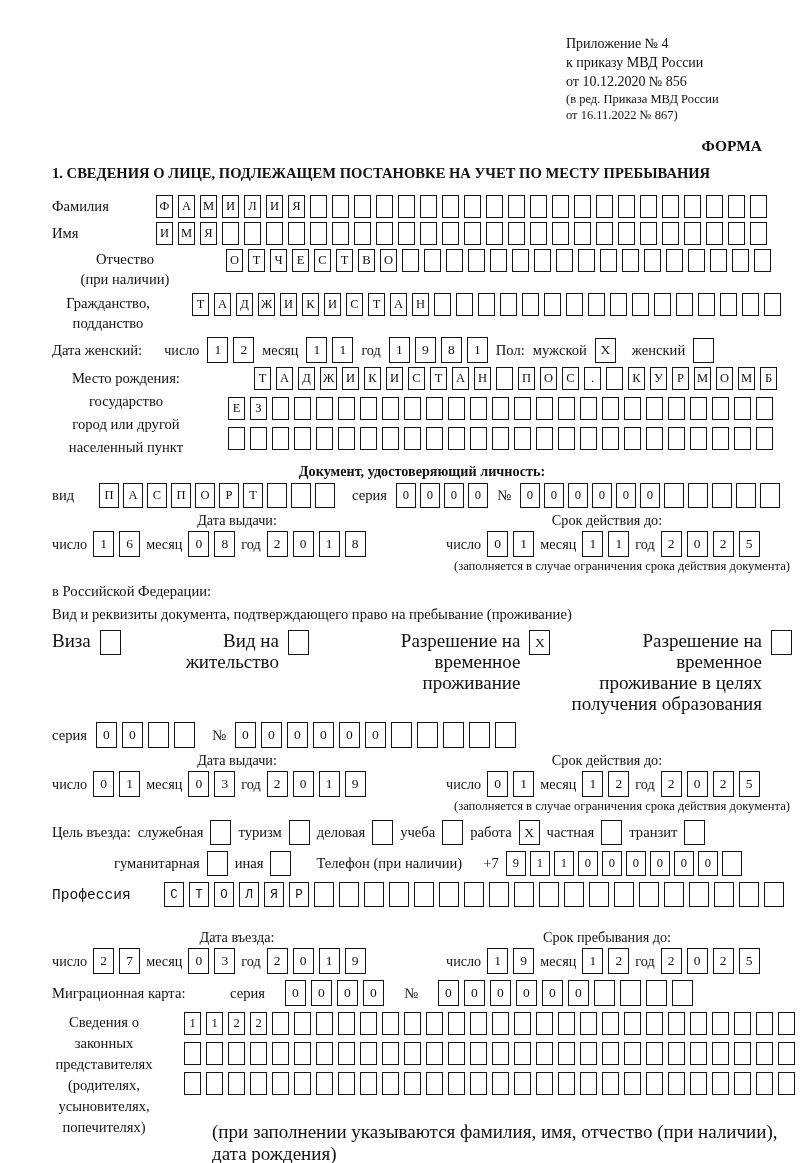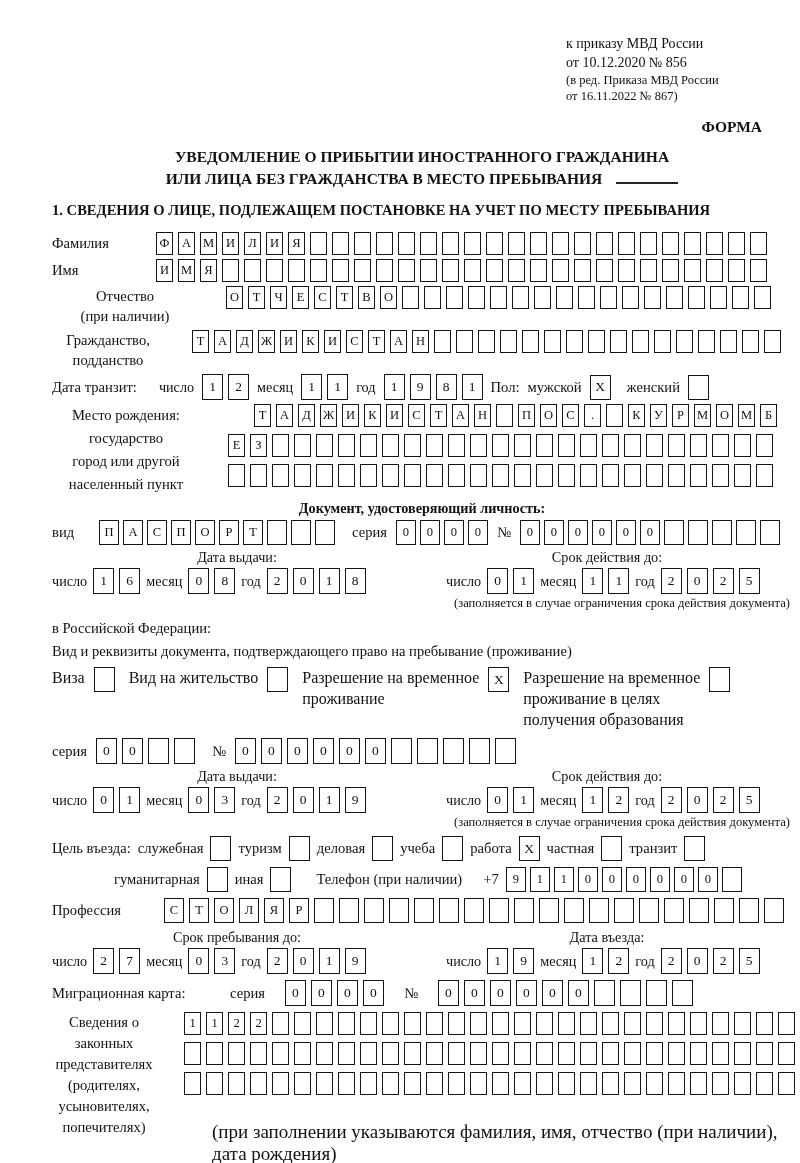--- a/index.html
+++ b/index.html
@@ -24,43 +24,40 @@
   .halves{display:flex;margin-bottom:2px;}
   .half{width:50%;display:flex;align-items:center;gap:6px;}
   .half-head{width:50%;text-align:center;font-size:14.2px;line-height:17px;}
   .dlbl{font-size:14.2px;flex-shrink:0;}
   .center-b{font-weight:bold;text-align:center;font-size:14.2px;margin:2px 0 3px;}
   .note-r{text-align:right;font-size:12.6px;margin:1px 2px 6px 0;}
   .note-c{font-size:19px;margin-top:-21px;margin-left:160px;}
   .plain{font-size:14.6px;line-height:23px;}
   .optrow{display:flex;align-items:flex-start;gap:14px;margin:4px 0 8px;}
   .opt{display:flex;align-items:flex-start;gap:9px;}
-  .opt .olbl{font-size:16px;line-height:21px;text-align:left;}
+  .opt .olbl{font-size:19px;line-height:21px;text-align:right;}
   .purpose-row{display:flex;align-items:center;gap:7px;margin-bottom:6px;flex-wrap:nowrap;}
   .bp-rows,.rep-rows{display:flex;flex-direction:column;gap:7px;}
-  .mt2{margin-top:2px;} .mb6{margin-bottom:6px;}
+  .mt2{margin-top:2px;} .mb6{margin-bottom:22px;font-family:Liberation Mono, monospace;}
 </style>
 </head>
 <body>
 
 <div class="page">
 
   <div class="appendix">
+    <div>Приложение № 4</div>
     <div>к приказу МВД России</div>
     <div>от 10.12.2020 № 856</div>
     <div class="small">(в ред. Приказа МВД России</div>
     <div class="small">от 16.11.2022 № 867)</div>
   </div>
 
   <div class="forma">ФОРМА</div>
 
-  <div class="title">
-    <div>УВЕДОМЛЕНИЕ О ПРИБЫТИИ ИНОСТРАННОГО ГРАЖДАНИНА</div>
-    <div><span>ИЛИ ЛИЦА БЕЗ ГРАЖДАНСТВА В МЕСТО ПРЕБЫВАНИЯ</span><span class="blank-line"></span></div>
-  </div>
 
   <div class="sec">1. СВЕДЕНИЯ О ЛИЦЕ, ПОДЛЕЖАЩЕМ ПОСТАНОВКЕ НА УЧЕТ ПО МЕСТУ ПРЕБЫВАНИЯ</div>
 
   <div class="row">
     <span class="lbl" style="width:76px">Фамилия</span>
     <span class="cells">
         <span class="cell">Ф</span>
         <span class="cell">А</span>
         <span class="cell">М</span>
         <span class="cell">И</span>
@@ -189,21 +186,21 @@
         <span class="cell"></span>
         <span class="cell"></span>
         <span class="cell"></span>
         <span class="cell"></span>
         <span class="cell"></span>
         <span class="cell"></span>
       </span>
   </div>
 
   <div class="row mt2" style="gap:8px">
-    <span class="lbl">Дата транзит:</span>
+    <span class="lbl">Дата женский:</span>
     <span class="dlbl" style="margin-left:14px">число</span>
     <span class="cells m">
         <span class="cell">1</span>
         <span class="cell">2</span>
       </span>
     <span class="dlbl">месяц</span>
     <span class="cells m">
         <span class="cell">1</span>
         <span class="cell">1</span>
       </span>
@@ -555,22 +552,22 @@
         <span class="cell"></span>
         <span class="cell"></span>
         <span class="cell"></span>
         <span class="cell"></span>
         <span class="cell"></span>
         <span class="cell"></span>
       </span>
   </div>
 
   <div class="halves">
+    <span class="half-head">Дата въезда:</span>
     <span class="half-head">Срок пребывания до:</span>
-    <span class="half-head">Дата въезда:</span>
   </div>
   <div class="halves">
     <span class="half">
       <span class="dlbl">число</span>
       <span class="cells m">
           <span class="cell">2</span>
           <span class="cell">7</span>
         </span>
       <span class="dlbl">месяц</span>
       <span class="cells m">

